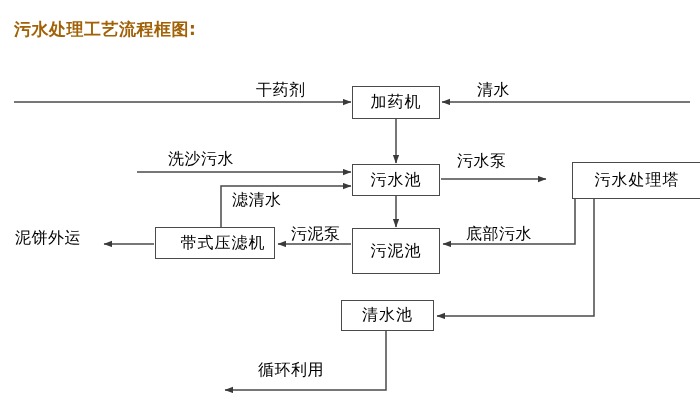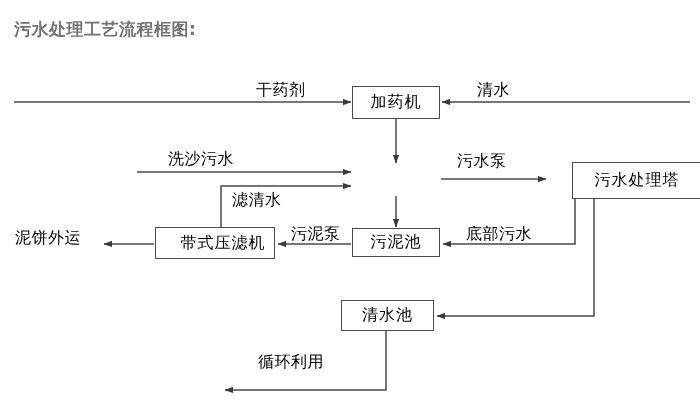--- a/index.html
+++ b/index.html
@@ -17,21 +17,21 @@
     height: 420px;
     background: #ffffff;
     overflow: hidden;
   }
   #title {
     position: absolute;
     left: 14px;
     top: 18px;
     font-size: 17px;
     font-weight: bold;
-    color: #737373;
+    color: #a16207;
     letter-spacing: 0.5px;
     white-space: nowrap;
   }
   .box {
     position: absolute;
     box-sizing: border-box;
     border: 1.6px solid #4a4a4a;
     background: #ffffff;
     color: #000000;
     font-size: 16px;
@@ -99,30 +99,33 @@
 
       <path d="M386,331 L386,390 L225,390" marker-end="url(#arrow)"></path>
 
     </g>
   </svg>
 
   <div class="box" style="left:352px; top:86px; width:88px; height:33px;">
     <span>加药机</span>
   </div>
 
+  <div class="box" style="left:352px; top:164px; width:88px; height:32px;">
+    <span>污水池</span>
+  </div>
 
   <div class="box" style="left:572px; top:162px; width:130px; height:37px;">
     <span>污水处理塔</span>
   </div>
 
   <div class="box" style="left:155px; top:227px; width:120px; height:32px;padding-left:16px;">
     <span>带式压滤机</span>
   </div>
 
-  <div class="box" style="left:352px; top:228px; width:88px; height:29px;">
+  <div class="box" style="left:352px; top:228px; width:88px; height:46px;">
     <span>污泥池</span>
   </div>
 
   <div class="box" style="left:341px; top:300px; width:93px; height:31px;">
     <span>清水池</span>
   </div>
 
   <div class="edge-label" style="left:256px; top:80px;">干药剂</div>
 
   <div class="edge-label" style="left:477px; top:80px;">清水</div>
@@ -132,15 +135,15 @@
   <div class="edge-label" style="left:232px; top:190px;">滤清水</div>
 
   <div class="edge-label" style="left:457px; top:151px;">污水泵</div>
 
   <div class="edge-label" style="left:291px; top:224px;">污泥泵</div>
 
   <div class="edge-label" style="left:466px; top:224px;">底部污水</div>
 
   <div class="edge-label" style="left:15px; top:228px;">泥饼外运</div>
 
-  <div class="edge-label" style="left:258px; top:352px;font-family:Liberation Serif, serif;">循环利用</div>
+  <div class="edge-label" style="left:258px; top:360px;font-family:Liberation Serif, serif;">循环利用</div>
 
 </div>
 
 </body></html>

